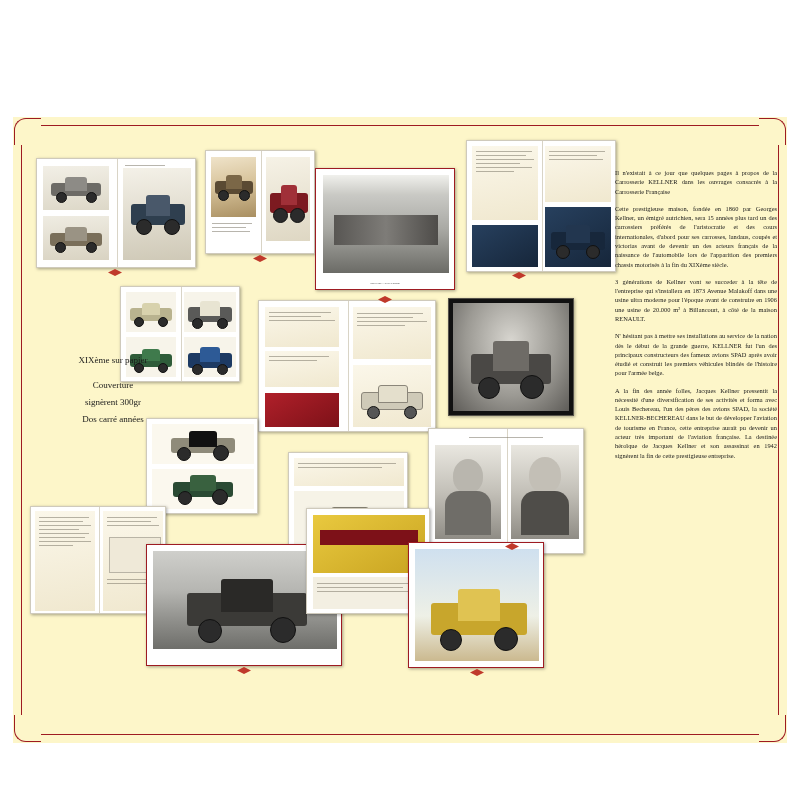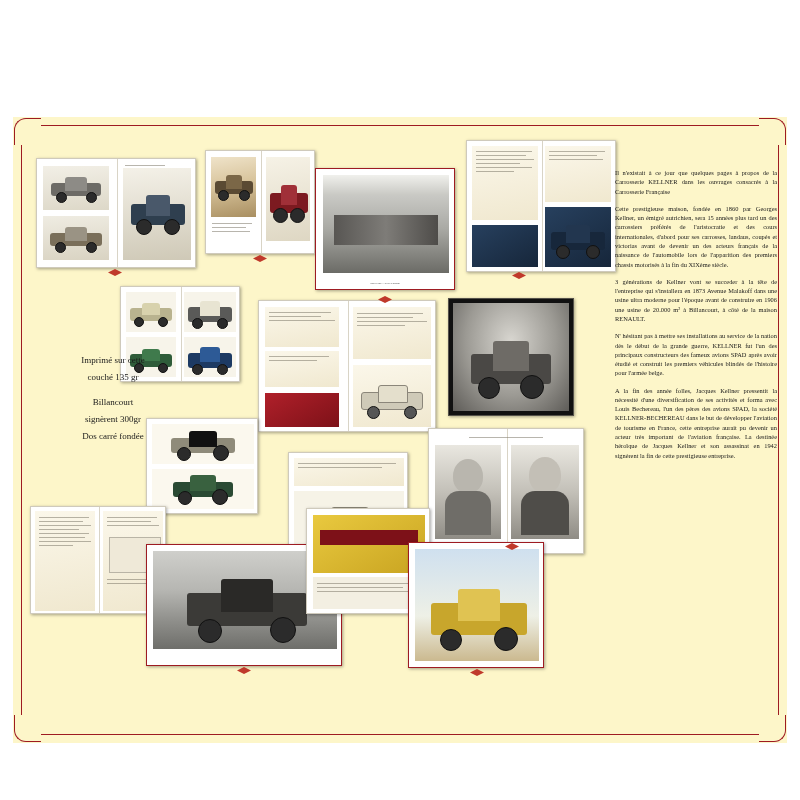--- a/index.html
+++ b/index.html
@@ -346,26 +346,25 @@
 
   <div class="marker" style="left:108px;top:269px;"></div>
   <div class="marker" style="left:253px;top:255px;"></div>
   <div class="marker" style="left:378px;top:296px;"></div>
   <div class="marker" style="left:512px;top:272px;"></div>
   <div class="marker" style="left:505px;top:543px;"></div>
   <div class="marker" style="left:237px;top:667px;"></div>
   <div class="marker" style="left:470px;top:669px;"></div>
 
   <div class="blurb">
-    <div>Imprimé sur cette</div>
-    <div>couché 135 gr</div>
+    <div>XIXème sur papier</div>
     <div style="height:8px"></div>
-    <div>Billancourt</div>
+    <div>Couverture</div>
     <div>signèrent 300gr</div>
-    <div>Dos carré fondée</div>
+    <div>Dos carré années</div>
   </div>
 
   <div class="textcol">
     <p>Il n'existait à ce jour que quelques pages à propos de la Carrosserie KELLNER dans les ouvrages consacrés à la Carrosserie Française</p>
     <p>Cette prestigieuse maison, fondée en 1860 par Georges Kellner, un émigré autrichien, sera 15 années plus tard un des carrossiers préférés de l'aristocratie et des cours internationales, d'abord pour ses carrosses, landaus, coupés et victorias avant de devenir un des acteurs français de la naissance de l'automobile lors de l'apparition des premiers chassis motorisés à la fin du XIXème siècle.</p>
     <p>3 générations de Kellner vont se succeder à la tête de l'entreprise qui s'installera en 1873 Avenue Malakoff dans une usine ultra moderne pour l'époque avant de construire en 1906 une usine de 20.000 m² à Billancourt, à côté de la maison RENAULT.</p>
     <p>N' hésitant pas à mettre ses installations au service de la nation dès le début de la grande guerre, KELLNER fut l'un des principaux constructeurs des fameux avions SPAD après avoir étudié et construit les premiers véhicules blindés de l'histoire pour l'armée belge.</p>
     <p>A la fin des année folles, Jacques Kellner pressentit la nécessité d'une diversification de ses activités et forma avec Louis Bechereau, l'un des pères des avions SPAD, la société KELLNER-BECHEREAU dans le but de développer l'aviation de tourisme en France, cette entreprise aurait pu devenir un acteur très important de l'aviation française. La destinée héroïque de Jacques Kellner et son assassinat en 1942 signèrent la fin de cette prestigieuse entreprise.</p>
   </div>
 

